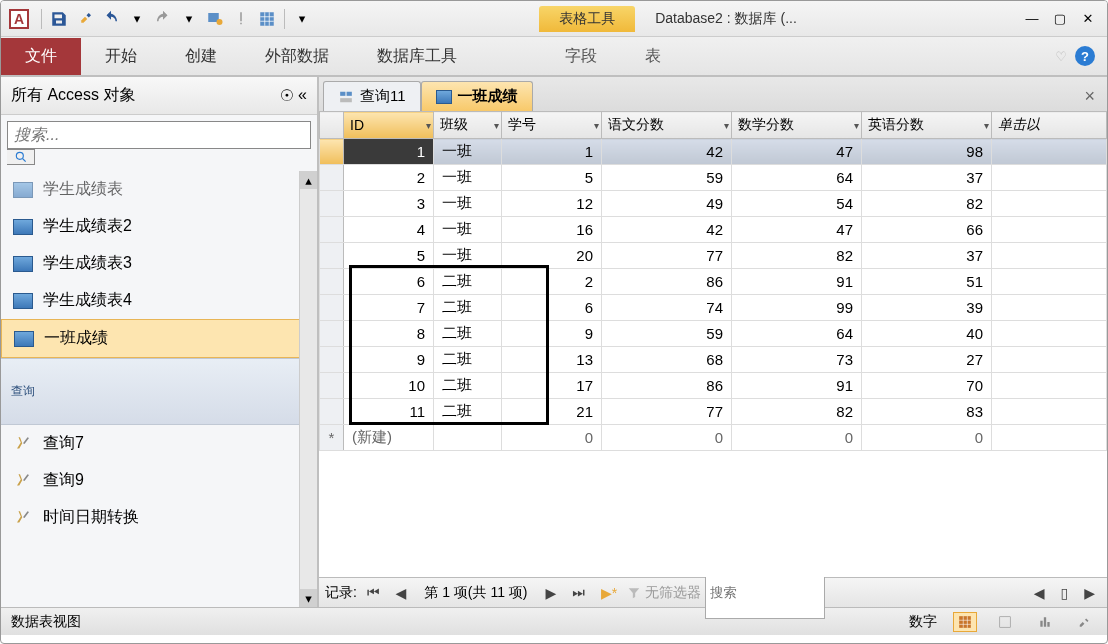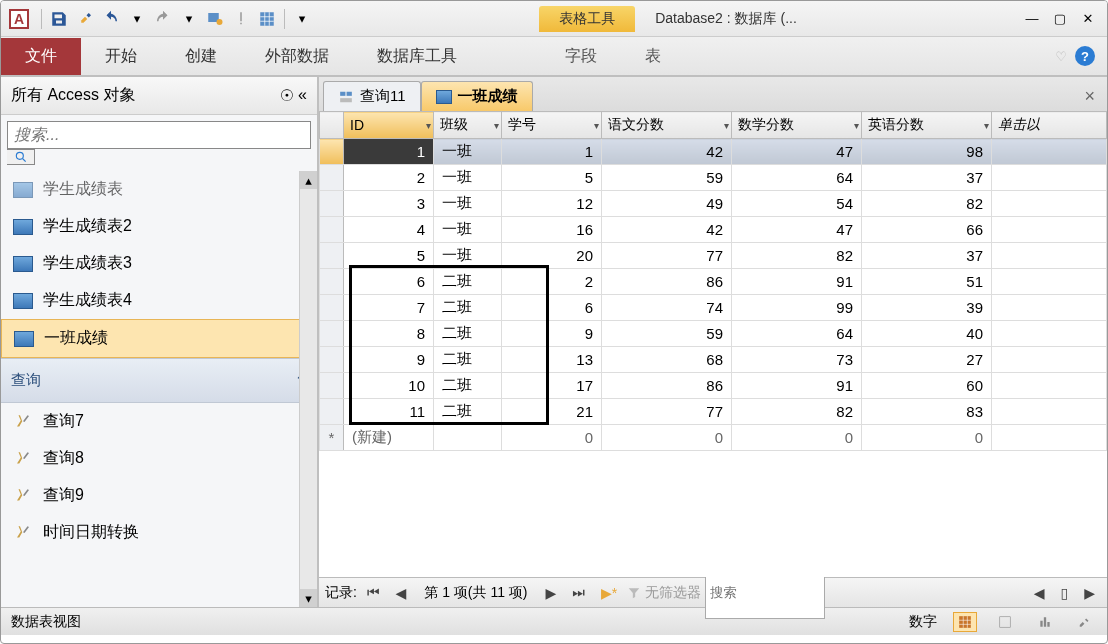--- a/index.html
+++ b/index.html
@@ -30,21 +30,21 @@
     
     .nav-pane { width: 318px; border-right: 2px solid #bfbfbf; display: flex; flex-direction: column; background: #f5f6f8; }
     .nav-header { padding: 8px 10px; background: linear-gradient(#f8f8f8,#e8e8e8); border-bottom: 1px solid #ccc; display: flex; align-items: center; font-size: 16px; }
     .nav-header .collapse { margin-left: auto; display: flex; gap: 4px; }
     .nav-search { padding: 6px; display: flex; flex-direction: column; }
     .nav-search input { flex: 1; padding: 4px 6px; border: 1px solid #888; font-size: 16px; font-style: italic; }
     .nav-search-btn { width: 28px; border: 1px solid #888; border-left: none; background: #f0f0f0; display: flex; align-items: center; justify-content: center; cursor: pointer; }
     .nav-body { flex: 1; overflow-y: auto; position: relative; }
     .nav-item { padding: 8px 12px; display: flex; align-items: center; gap: 10px; font-size: 16px; cursor: pointer; }
     .nav-item.selected { background: #fde5b0; border: 1px solid #e8b556; }
-    .nav-group { padding: 12px 10px; background: linear-gradient(#e8eef5,#d5dce8); font-size: 15px; color: #2a4d7a; display: flex; align-items: center; border-top: 1px solid #c0c8d4; border-bottom: 1px solid #c0c8d4; font-family: Liberation Serif, serif; }
+    .nav-group { padding: 24px 10px; background: linear-gradient(#e8eef5,#d5dce8); font-size: 12px; color: #2a4d7a; display: flex; align-items: center; border-top: 1px solid #c0c8d4; border-bottom: 1px solid #c0c8d4; font-family: Liberation Serif, serif; }
     .nav-group .chev { margin-left: auto; }
     .tbl-icon { width: 20px; height: 16px; background: linear-gradient(#6fa8dc,#3d78b8); border: 1px solid #2a5a8f; }
     .qry-icon { width: 20px; height: 18px; display: flex; align-items: center; justify-content: center; }
     .nav-scroll { position: absolute; right: 0; top: 0; width: 18px; height: 100%; background: #e8e8e8; border-left: 1px solid #ccc; }
     .nav-scroll-up, .nav-scroll-down { height: 18px; background: #d0d0d0; display: flex; align-items: center; justify-content: center; }
     .nav-scroll-down { position: absolute; bottom: 0; width: 100%; }
     
     
     .doc-area { flex: 1; display: flex; flex-direction: column; background: #eef0f3; }
     .doc-tabs { height: 34px; display: flex; align-items: flex-end; padding: 4px 4px 0; background: linear-gradient(#e8e8e8,#dcdcdc); }
@@ -199,29 +199,20 @@
           <span class="chev">⌃</span>
         </div>
       <div class="nav-item">
           <div class="qry-icon">
             <svg width="20" height="18" viewBox="0 0 24 24">
               <path fill="#c9a14a" d="M6 3l3 7-5 8h3l4-7-3-8z"></path>
               <path fill="#888" d="M14 12l6-8-2-1-6 8z"></path>
             </svg>
           </div>
           <span>查询7</span>
-        </div>
-      <div class="nav-item">
-          <div class="qry-icon">
-            <svg width="20" height="18" viewBox="0 0 24 24">
-              <path fill="#c9a14a" d="M6 3l3 7-5 8h3l4-7-3-8z"></path>
-              <path fill="#888" d="M14 12l6-8-2-1-6 8z"></path>
-            </svg>
-          </div>
-          <span>查询8</span>
         </div>
       <div class="nav-item">
           <div class="qry-icon">
             <svg width="20" height="18" viewBox="0 0 24 24">
               <path fill="#c9a14a" d="M6 3l3 7-5 8h3l4-7-3-8z"></path>
               <path fill="#888" d="M14 12l6-8-2-1-6 8z"></path>
             </svg>
           </div>
           <span>查询9</span>
         </div>
@@ -363,21 +354,21 @@
     <td class="num">27</td>
     <td></td>
             </tr>
             <tr>
               <td class="row-sel"></td>
     <td class="id-cell num">10</td>
     <td>二班</td>
     <td class="num">17</td>
     <td class="num">86</td>
     <td class="num">91</td>
-    <td class="num">60</td>
+    <td class="num">70</td>
     <td></td>
             </tr>
             <tr>
               <td class="row-sel"></td>
     <td class="id-cell num">11</td>
     <td>二班</td>
     <td class="num">21</td>
     <td class="num">77</td>
     <td class="num">82</td>
     <td class="num">83</td>

